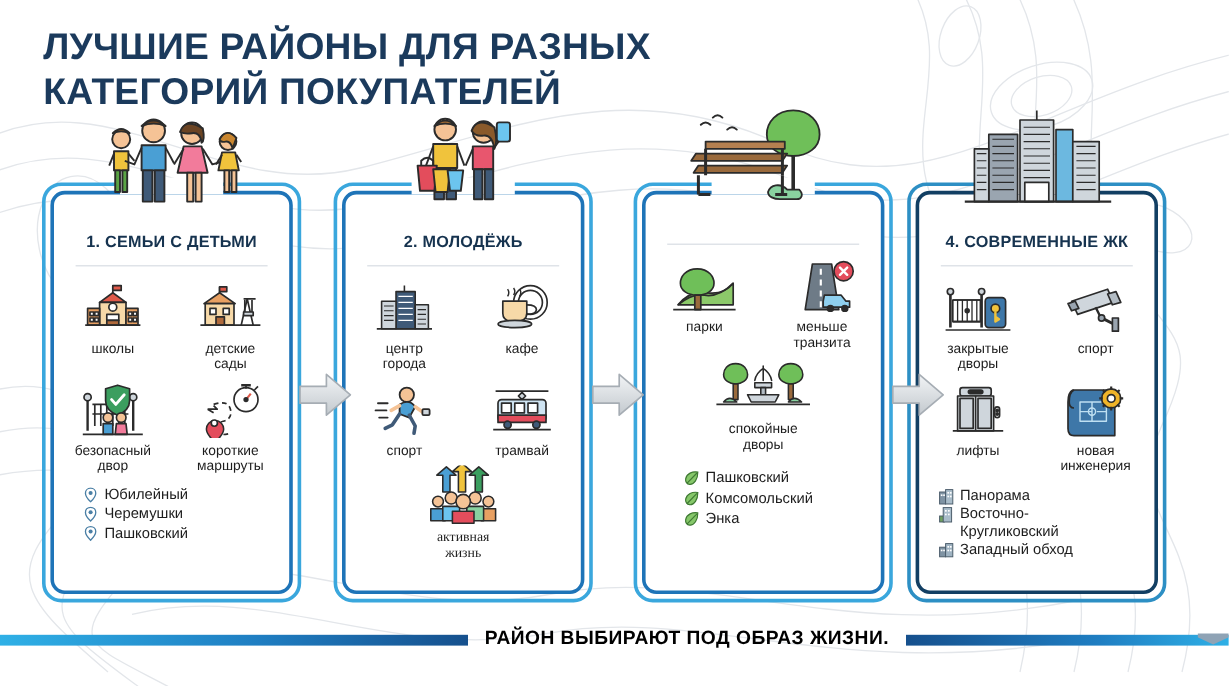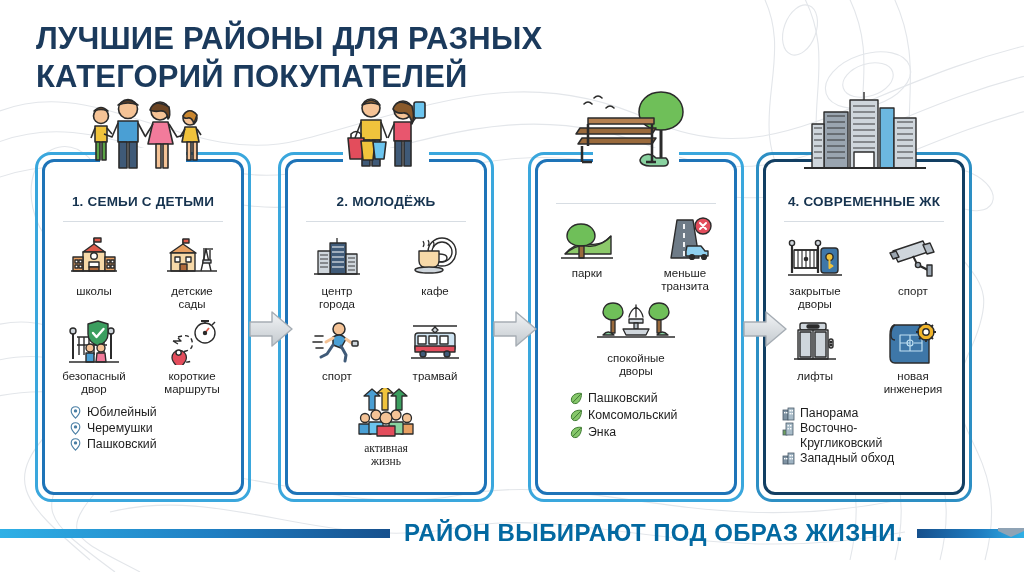--- a/index.html
+++ b/index.html
@@ -106,21 +106,21 @@
 
   
   .footer { position:absolute; left:0; top:516px; width:1024px; height:34px; z-index:3;
             display:flex; align-items:center; }
   .bar { height:9px; }
   .bar.left { width:390px; margin-left:0px;
     background:linear-gradient(90deg,#2fb0e6 0%,#1f7ec2 55%,#16508d 100%); }
   .bar.right { flex:1; margin-right:0px;
     background:linear-gradient(90deg,#16508d 0%,#1f7ec2 60%,#2fb0e6 100%); }
   .footer-text {
-    font-size:24px; font-weight:bold; color:#0369a1; letter-spacing:0.4px;
+    font-size:16px; font-weight:bold; color:#000000; letter-spacing:0.4px;
     padding:0 14px; white-space:nowrap; text-transform:uppercase;
   }
   .corner-wedge {
     position:absolute; right:0; top:516px; width:26px; height:34px;
     z-index:4;
   }
 </style>
 </head>
 <body>
 

